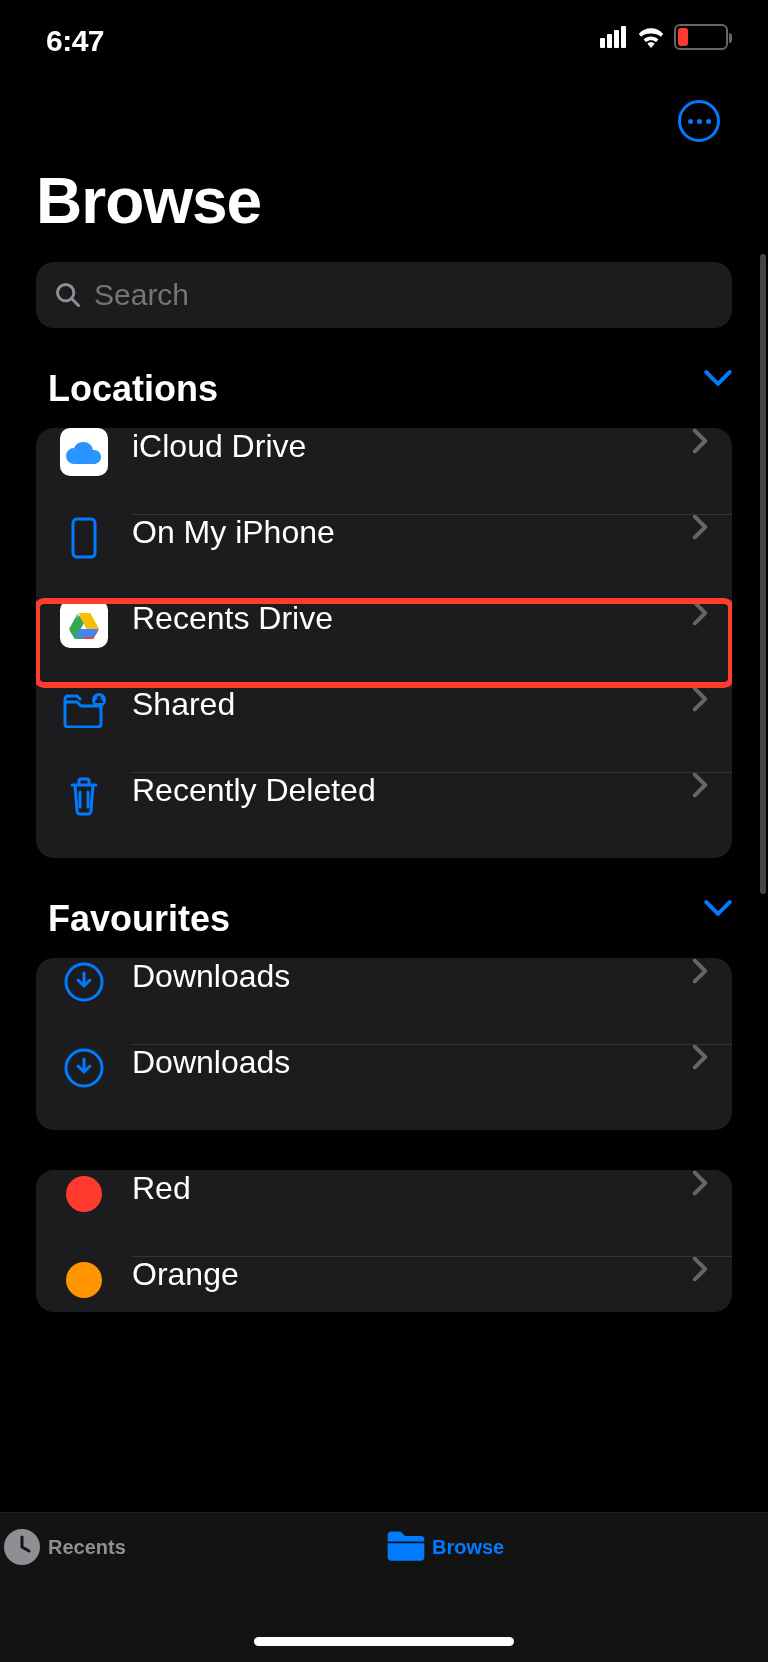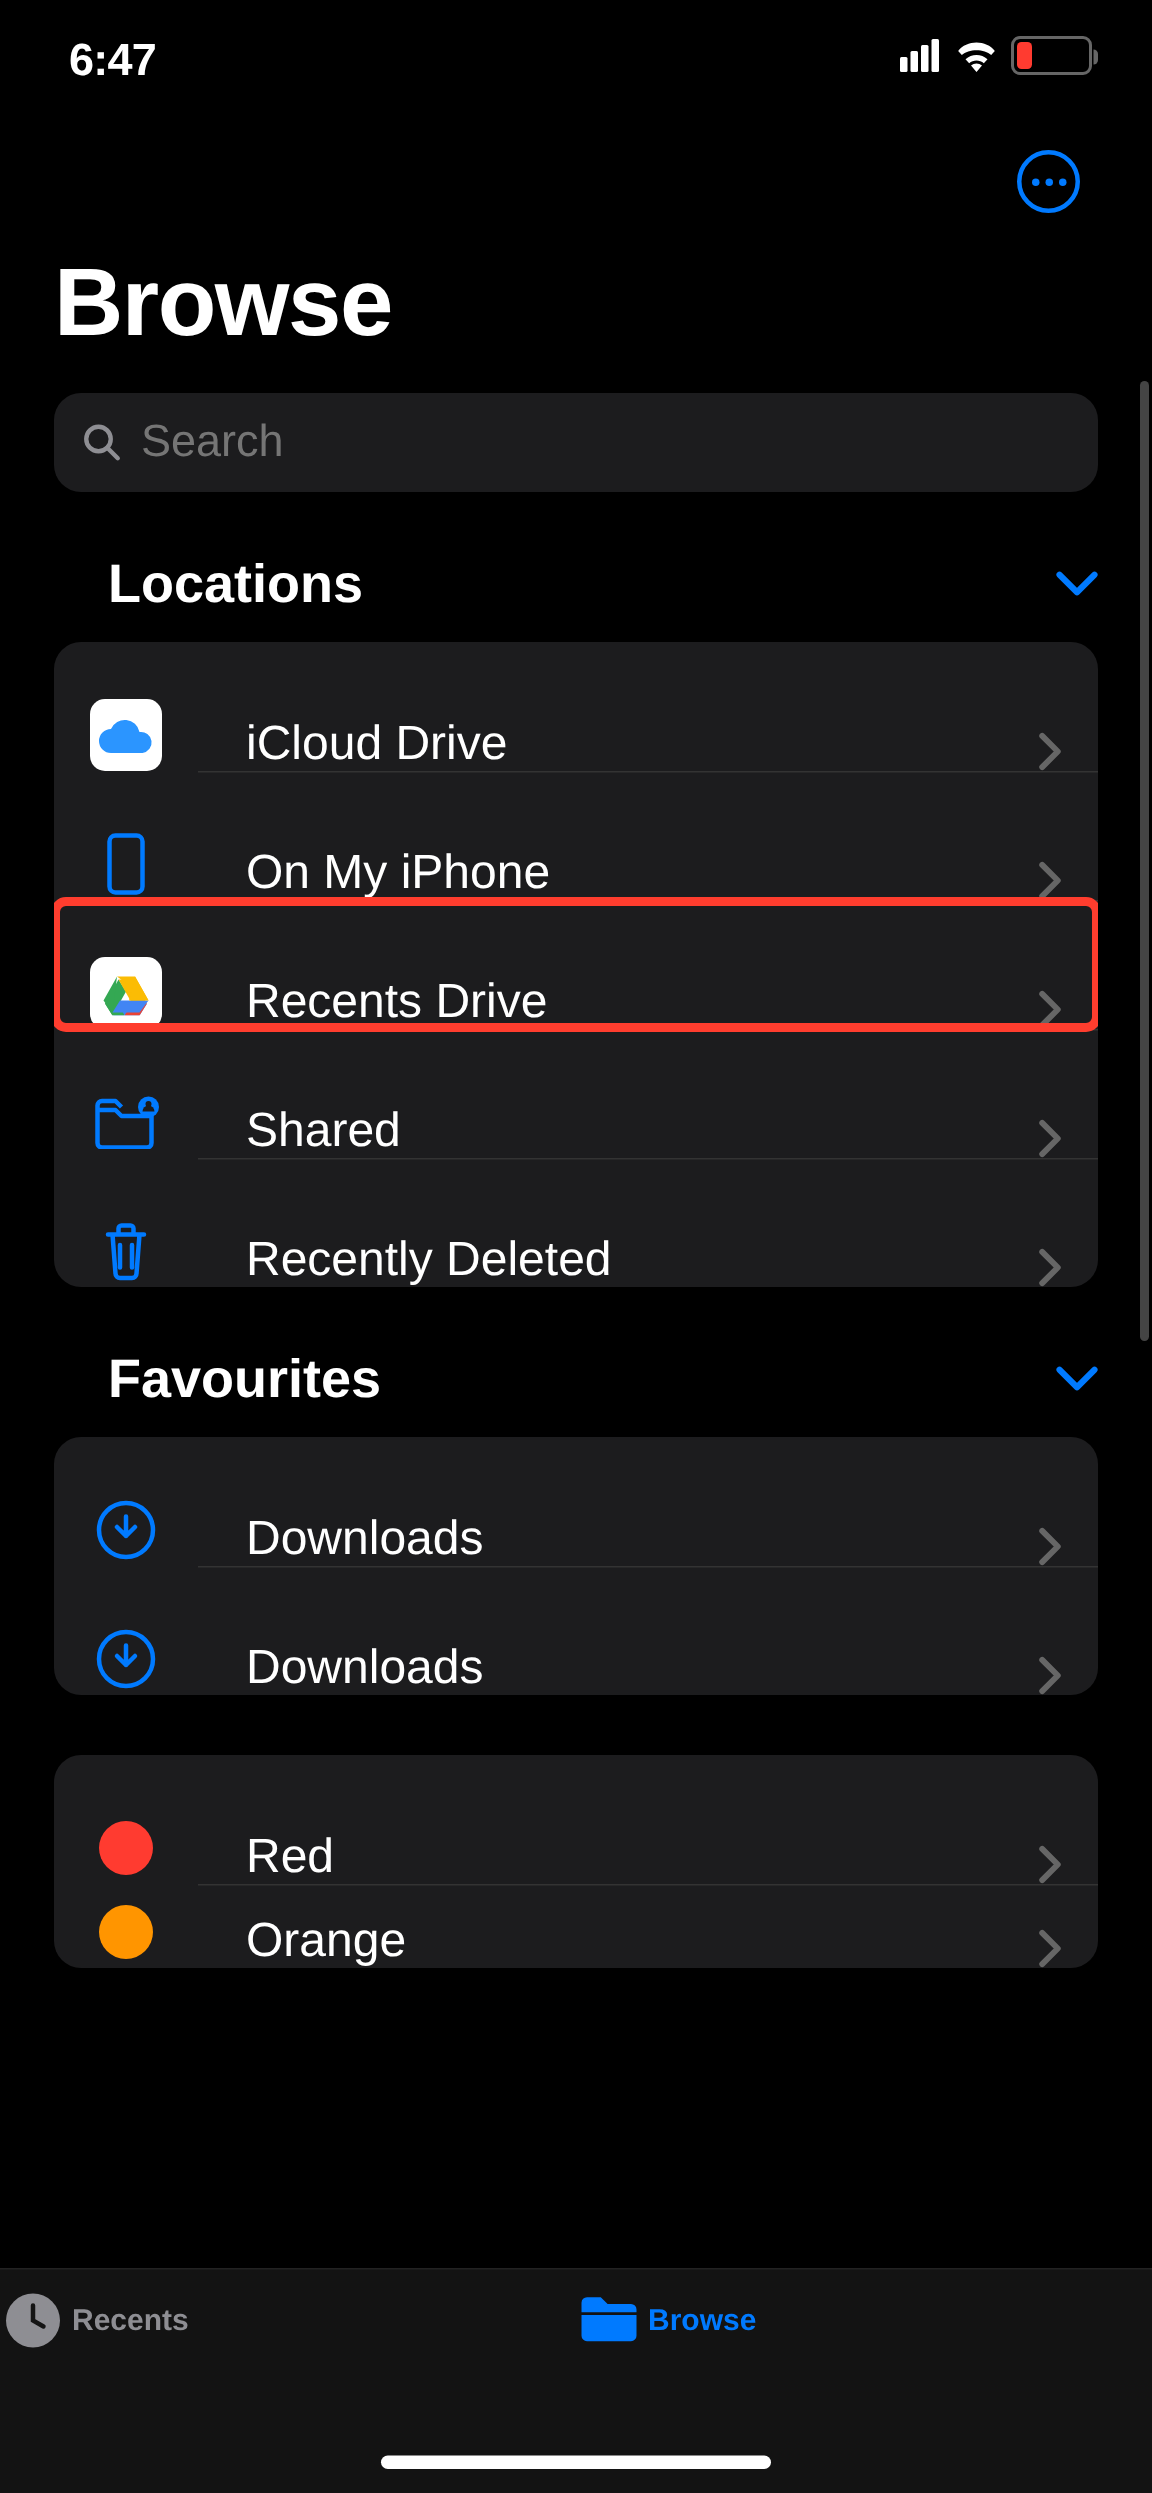--- a/index.html
+++ b/index.html
@@ -24,27 +24,27 @@
 
     h1.title { font-size: 64px; font-weight: 800; padding: 100px 36px 24px; letter-spacing: -1px; }
 
     .search { margin: 0 36px; background:#1c1c1e; border-radius:18px; height:66px; display:flex; align-items:center; padding:0 18px; }
     .search .mag { width:28px; height:28px; margin-right:12px; }
     .search input { flex:1; background:transparent; border:none; outline:none; color:#ec4899; font-size:30px; }
 
     .content { padding: 0 0 0 0; overflow-y: auto; position:relative; height: 1300px; }
 
     .section { margin-top: 40px; }
-    .section-header { display:flex; align-items:center; justify-content:space-between; padding: 0 36px 18px 72px; }
+    .section-header { display:flex; justify-content:space-between; padding: 0 36px 18px 48px; }
     .section-header .label { font-size:36px; font-weight:700; }
     .section-header .chev { color:#007aff; }
 
     .group { margin: 0 36px; background:#1c1c1e; border-radius:18px; overflow:hidden; }
 
-    .row { display:flex; align-items:flex-end; height:86px; padding:0 24px; position:relative;gap:32px; }
+    .row { display:flex; align-items:flex-start; height:86px; padding:0 24px; position:relative; }
     .row + .row::before { content:""; position:absolute; left:96px; right:0; top:0; height:1px; background:#333; }
     .group.tags .row + .row::before { left:96px; }
 
     .row .icon { width:48px; height:48px; display:flex; align-items:center; justify-content:center; margin-right:24px; flex-shrink:0; }
     .icon.white-bg { background:#fff; border-radius:10px; }
     .row .text { flex:1; font-size:32px; font-weight:500; }
     .row .disclosure { color:#666; }
 
     .tag-dot { width:36px; height:36px; border-radius:50%; }
 

